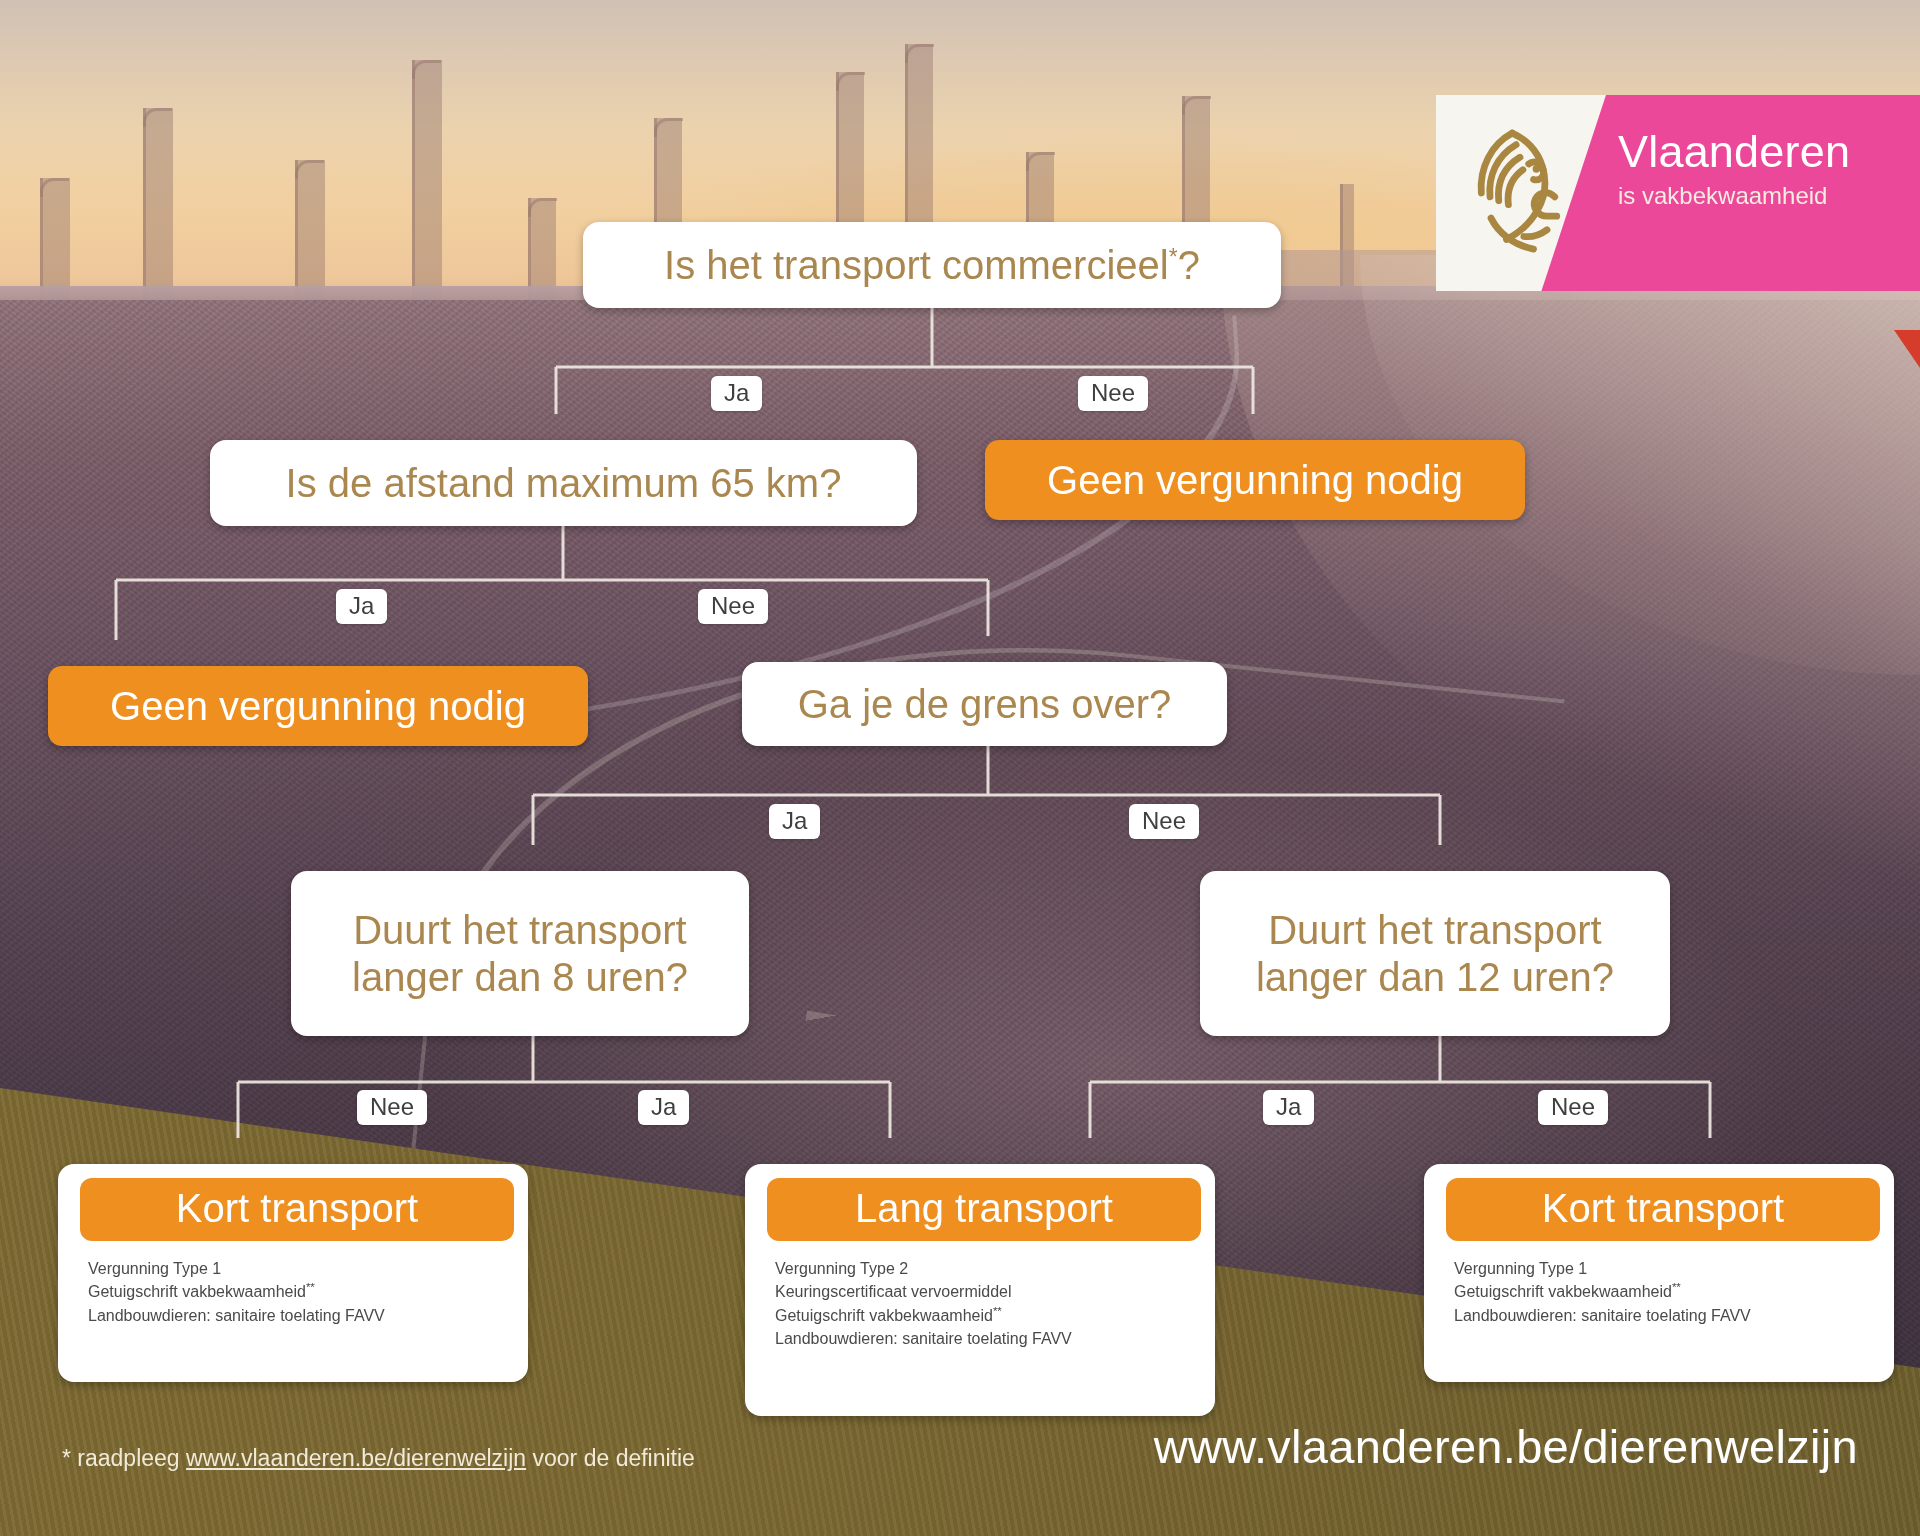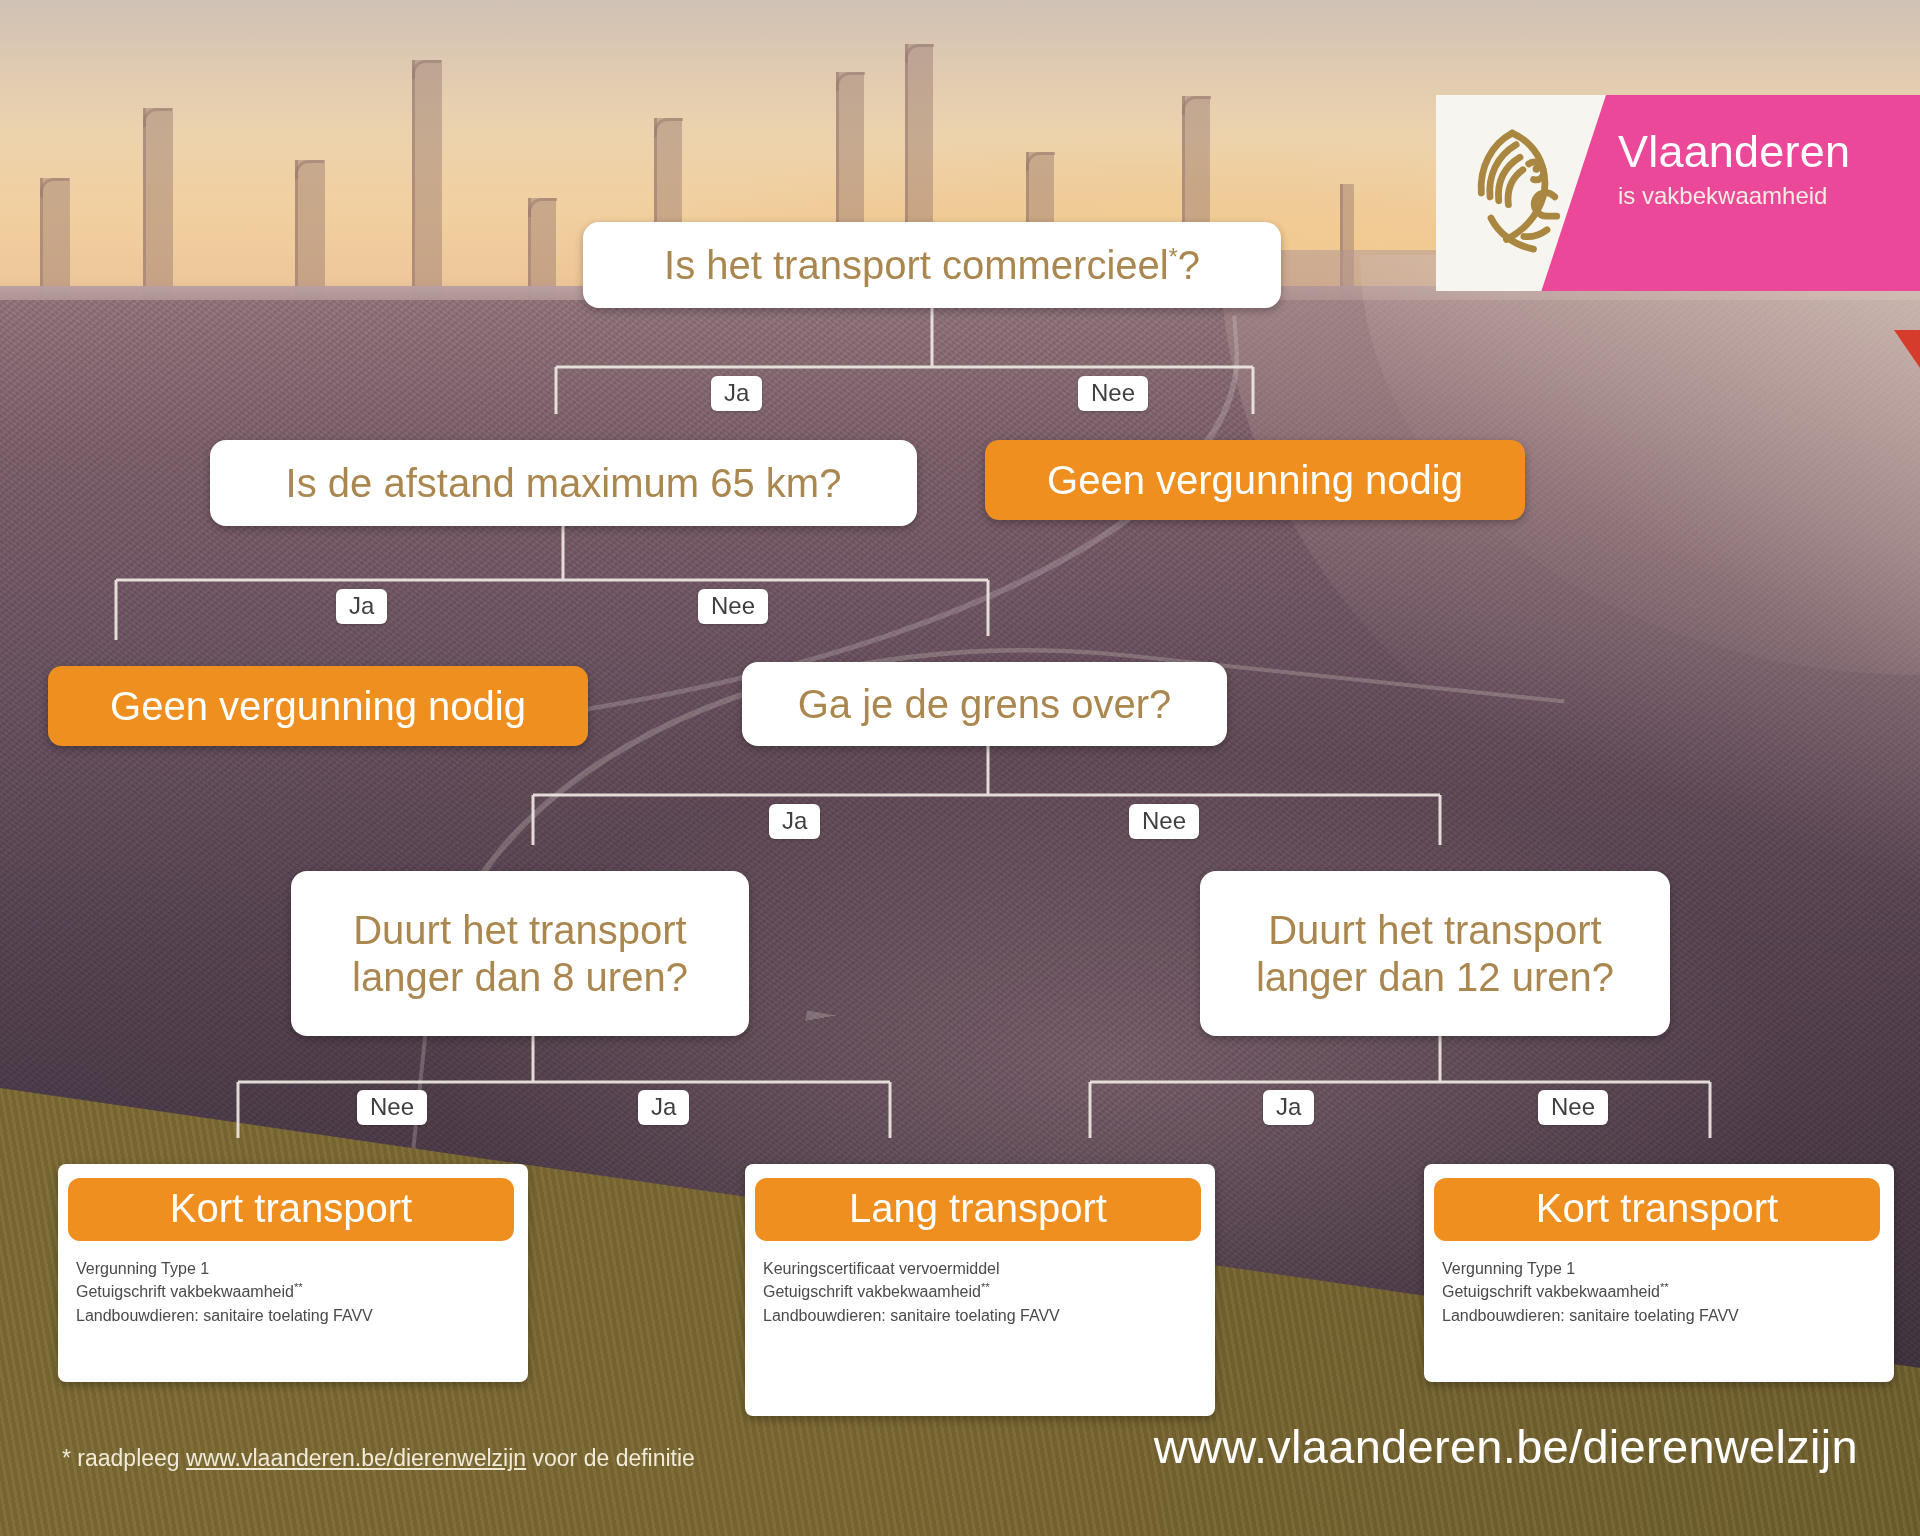--- a/index.html
+++ b/index.html
@@ -143,24 +143,24 @@
     padding:5px 13px 6px;
     border-radius:6px;
     line-height:1;
     box-shadow:0 1px 3px rgba(0,0,0,.22);
   }
 
   
   .card{
     position:absolute;
     background:#ffffff;
-    border-radius:8px;
+    border-radius:16px;
     box-shadow:0 3px 10px rgba(0,0,0,.3);
     box-sizing:border-box;
-    padding:14px 14px 20px 10px;
+    padding:14px 14px 20px 22px;
   }
   .card-head{
     background:#ef8f20;color:#fff;border-radius:12px;
     font-size:40px;text-align:center;padding:10px 0 13px;line-height:1;
   }
   .card-lines{padding:16px 8px 0 8px;}
   .card-lines div{
     color:#4a4a4a;font-size:16px;line-height:1.38;white-space:nowrap;
   }
   .card-lines div sup{font-size:.72em;vertical-align:super;}
@@ -352,20 +352,21 @@
       <div class="card-lines">
         <div><span>Vergunning Type 1</span><sup></sup></div>
         <div><span>Getuigschrift vakbekwaamheid</span><sup>**</sup></div>
         <div><span>Landbouwdieren: sanitaire toelating FAVV</span><sup></sup></div>
       </div>
     </div>
 
     <div class="card" style="left:745px;top:1138px;width:470px;height:252px;">
       <div class="card-head">Lang transport</div>
       <div class="card-lines">
+        <div><span>Vergunning Type 2</span><sup></sup></div>
         <div><span>Keuringscertificaat vervoermiddel</span><sup></sup></div>
         <div><span>Getuigschrift vakbekwaamheid</span><sup>**</sup></div>
         <div><span>Landbouwdieren: sanitaire toelating FAVV</span><sup></sup></div>
       </div>
     </div>
 
     <div class="card" style="left:1424px;top:1138px;width:470px;height:218px;">
       <div class="card-head">Kort transport</div>
       <div class="card-lines">
         <div><span>Vergunning Type 1</span><sup></sup></div>

